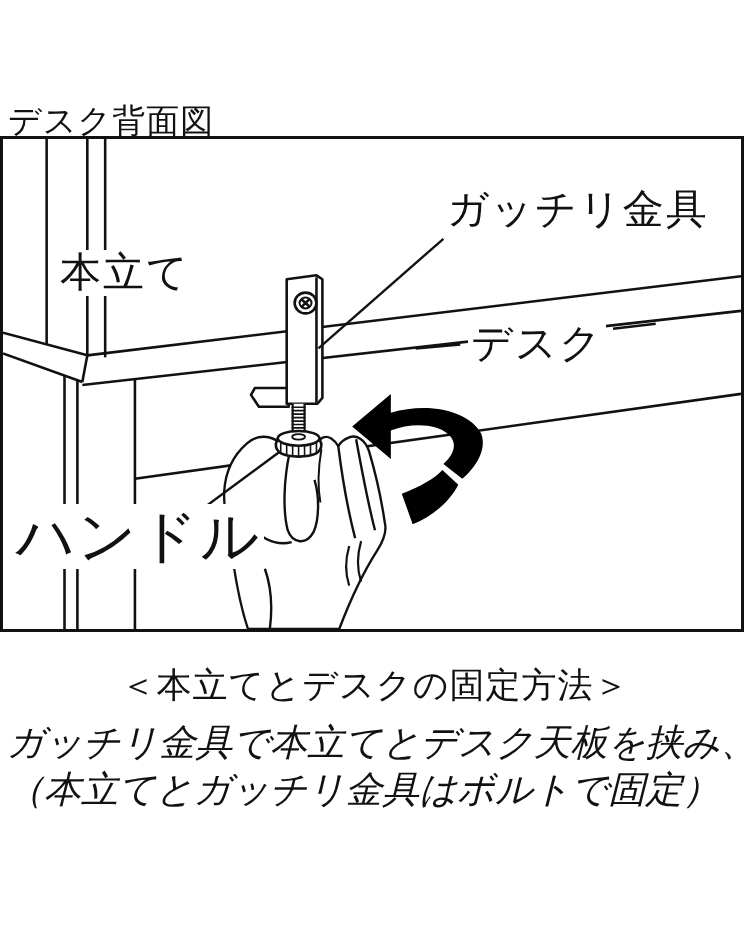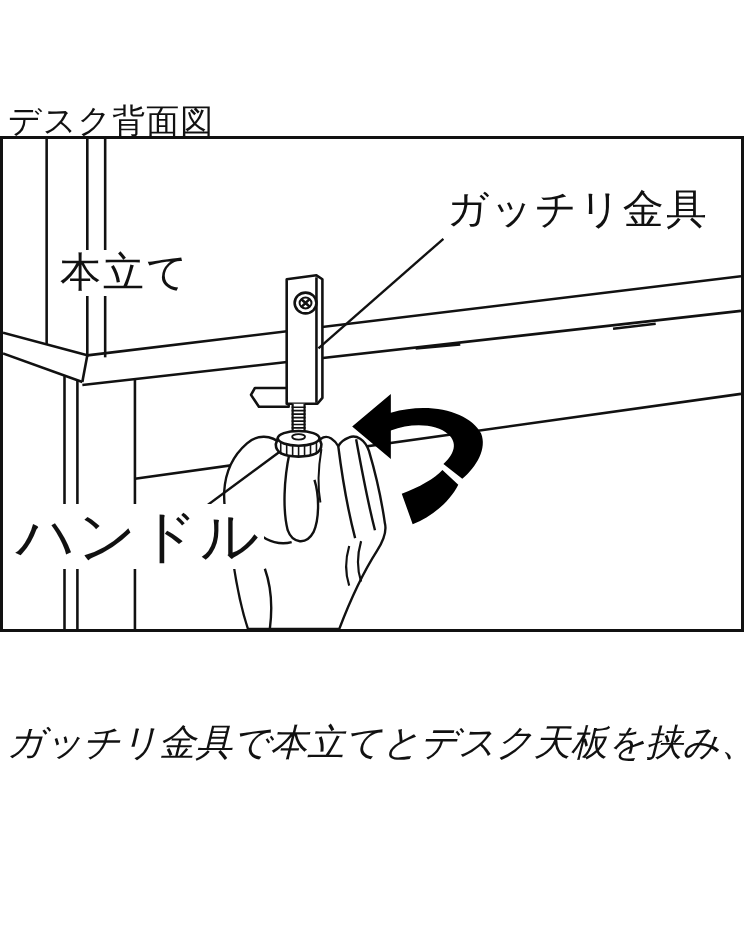--- a/index.html
+++ b/index.html
@@ -142,21 +142,24 @@
                  L444,329
                  C456,318 458,307 449,299
                  C437,288 412,287 391,295
                  L391,324 Z"></path>
         <path d="M459,350 C450,368 431,383 413,390 L402,359 C419,353 436,343 443,335 Z"></path>
       </g>
     </svg>
 
     <div class="lbl lbl-bookstand">本立て</div>
     <div class="lbl lbl-bracket">ガッチリ金具</div>
+    <div class="lbl lbl-desk">デスク</div>
     <div class="lbl lbl-handle">ハンドル</div>
   </div>
 
+  <div class="caption">＜本立てとデスクの固定方法＞</div>
 
   <div class="desc">
     <div>ガッチリ金具で本立てとデスク天板を挟み、</div>
+    <div>（本立てとガッチリ金具はボルトで固定）</div>
   </div>
 
 </div>
 
 </body></html>

